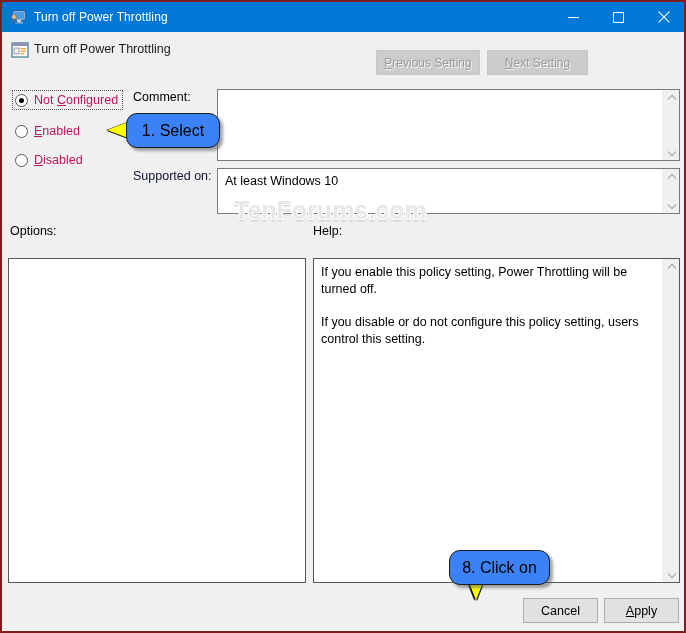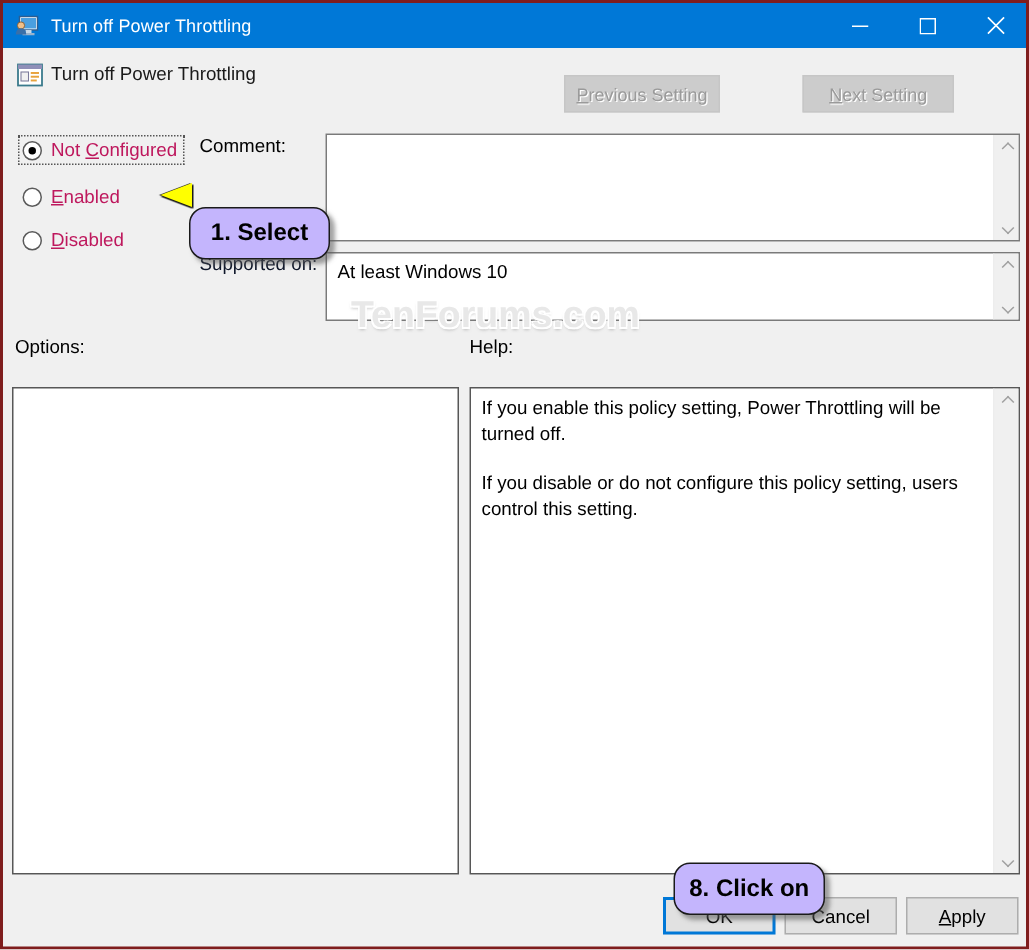--- a/index.html
+++ b/index.html
@@ -85,21 +85,21 @@
     background: #cccccc;
     border: 1px solid #c6c6c6;
     color: #9a9a9a;
     font-size: 12px;
     font-family: "Liberation Sans", sans-serif;
     text-shadow: 0.8px 0.8px 0 #ffffff;
     padding: 0;
     cursor: default;
   }
   #prev-setting { left: 374px; width: 104px; }
-  #next-setting { left: 485px; width: 101px; margin-left: 48px; }
+  #next-setting { left: 485px; width: 101px; }
   .nav-btn u { text-decoration: underline; }
 
   
   .radio-row {
     position: absolute;
     left: 10px;
     display: flex;
     align-items: center;
     font-size: 12.5px;
     color: #be185d;
@@ -272,32 +272,31 @@
       -1px -1px 0 #ffffff, 1px -1px 0 #ffffff,
       -1px 1px 0 #ffffff, 1px 1px 0 #ffffff,
       0 2px 2px rgba(150,150,150,0.55);
     pointer-events: none;
     white-space: nowrap;
   }
 
   
   .callout {
     position: absolute;
-    background: #c4b5fd;
+    background: #3b82f6;
     border: 1.5px solid #1a1a1a;
     border-radius: 11px;
     font-size: 16px;
-    font-weight: bold;
+    font-weight: normal;
     color: #000000;
     display: flex;
     align-items: center;
     justify-content: center;
     box-shadow: 3px 3px 3px rgba(90,90,90,0.55);
     white-space: nowrap;
-    margin-top: 25px;
   }
   #callout-select {
     left: 124px; top: 111px;
     width: 92px; height: 33px;
   }
   #callout-select-tail {
     position: absolute;
     left: 105px; top: 120px;
     width: 0; height: 0;
     border-top: 8px solid transparent;
@@ -425,21 +424,20 @@
           <span class="chev"></span>
         </div>
       <div class="arrow down">
           <span class="chev down"></span>
         </div>
     </div>
   </div>
 
   <div id="watermark">TenForums.com</div>
 
-  <button class="dlg-btn" id="ok-button">OK</button>
   <button class="dlg-btn" id="cancel-button">Cancel</button>
   <button class="dlg-btn" id="apply-button"><u>A</u>pply</button>
 
   <div id="callout-select-tail"></div>
   <div class="callout" id="callout-select">1. Select</div>
 
   <div id="callout-click-tail"></div>
   <div class="callout" id="callout-click">8. Click on</div>
 
 </div>

